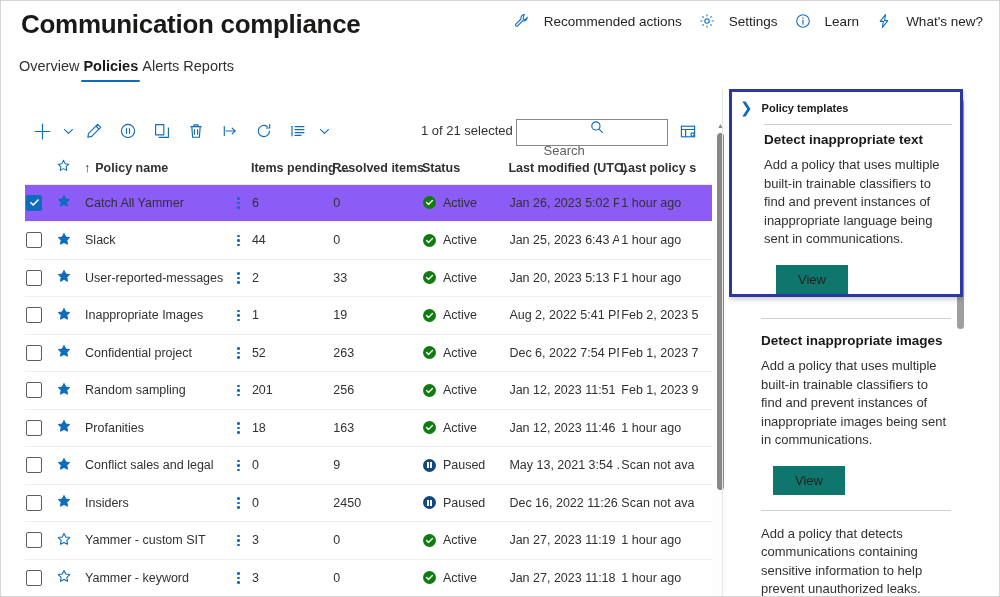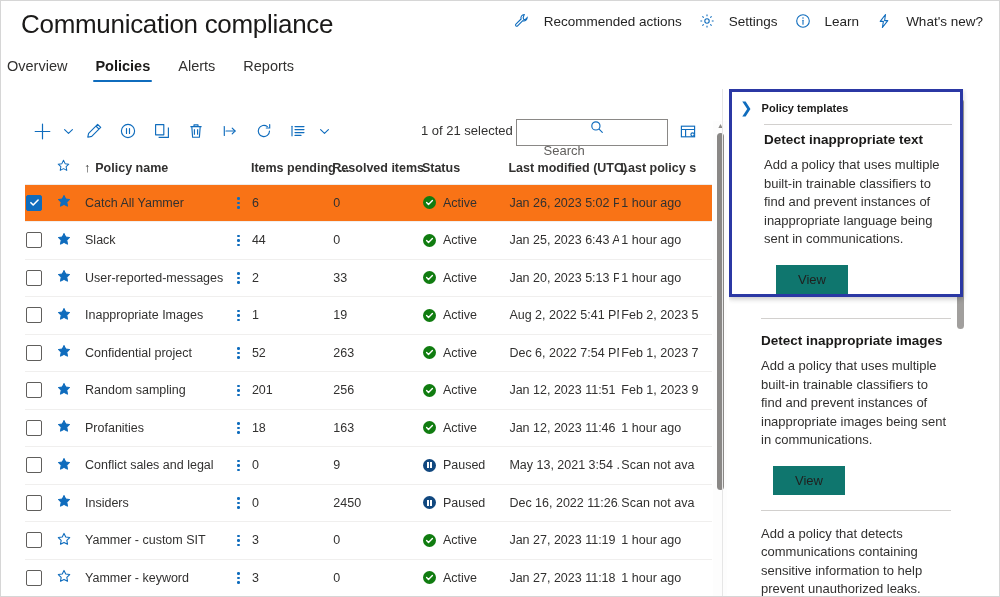--- a/index.html
+++ b/index.html
@@ -18,35 +18,35 @@
     border: 1px solid #d6d6d6;
     overflow: hidden;
   }
 
   
   #header {
     position: absolute; left: 0; top: 0; width: 1000px; height: 52px;
   }
   #page-title {
     position: absolute; left: 20px; top: 8px;
-    font-size: 26px; font-weight: normal; letter-spacing: -0.3px;
+    font-size: 26px; font-weight: bold; letter-spacing: -0.3px;
     color: #1b1a19;
   }
   #header-actions {
     position: absolute; right: 18px; top: 12px;
     display: flex; align-items: center; gap: 17px;
     font-size: 13.5px; color: #242424;
   }
   .hdr-action { display: flex; align-items: center; gap: 14px; cursor: pointer; white-space: nowrap; }
   .hdr-ico { width: 16px; height: 16px; display: block; }
 
   
   #tabs {
-    position: absolute; left: 4px; top: 57px;
-    display: flex; align-items: center; gap: 24px;
+    position: absolute; left: 16px; top: 57px;
+    display: flex; align-items: center; 
   }
   .tab {
     font-size: 14.5px; color: #323130; padding: 0 2px 8px 2px;
     cursor: pointer; position: relative; white-space: nowrap;
   }
   .tab.active { font-weight: bold; color: #1b1a19; }
   .tab.active::after {
     content: ""; position: absolute; left: 0; right: 0; bottom: 0;
     height: 2.5px; background: #0f6cbd; border-radius: 2px;
   }
@@ -97,21 +97,21 @@
     text-align: left; padding: 0 0 9px 0; vertical-align: bottom;
     border-bottom: 1px solid #edebe9; white-space: nowrap;
     height: 28px;
     margin-left: 36px;
   }
   #table tbody td {
     font-size: 12.5px; color: #323130; height: 37.5px;
     border-bottom: 1px solid #f0efee; white-space: nowrap;
     vertical-align: middle; overflow: hidden;
   }
-  tr.row-selected td { background: #f97316; margin-top: 28px; }
+  tr.row-selected td { background: #8b5cf6; margin-top: 28px; }
   .c-check { width: 30px; }
   .c-fav   { width: 28px; }
   .c-name  { width: 140px; }
   .c-menu  { width: 24px; }
   .c-pend  { width: 80px; }
   .c-res   { width: 88px; }
   .c-stat  { width: 85px; }
   .c-mod   { width: 110px; }
   .c-scan  { width: 90px; }
 

